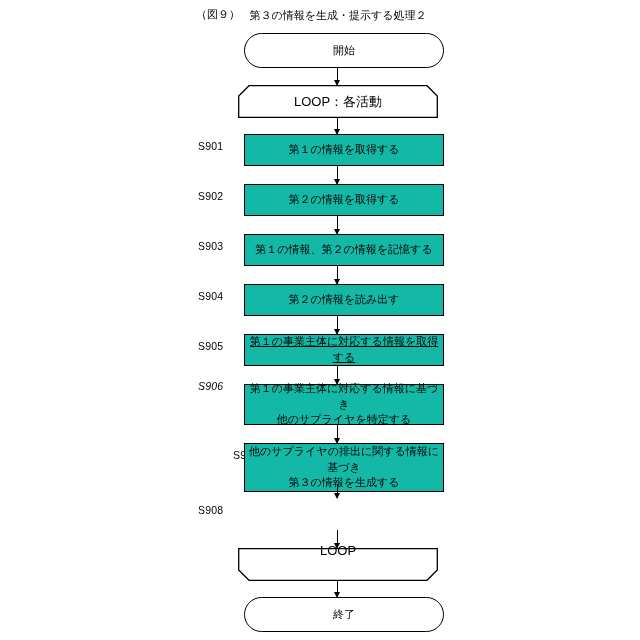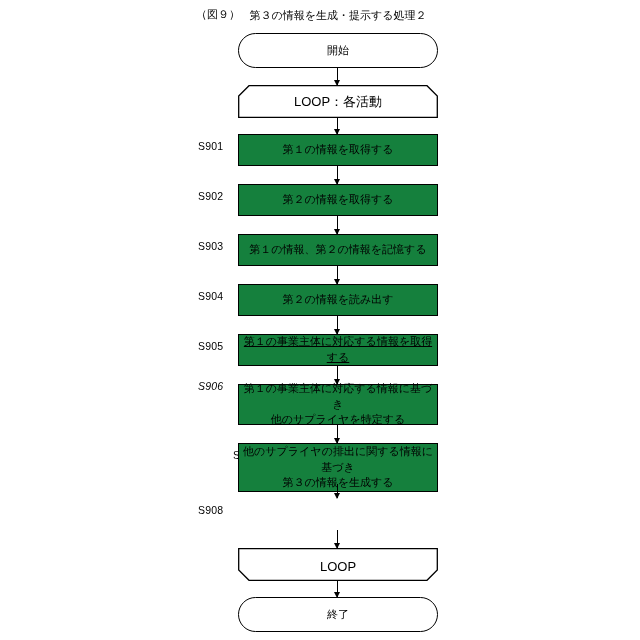--- a/index.html
+++ b/index.html
@@ -38,42 +38,42 @@
     top: 8px;
     width: 200px;
     text-align: center;
     font-size: 11px;
     white-space: nowrap;
   }
 
   
   .node {
     position: absolute;
-    left: 238px;
+    left: 244px;
     width: 200px;
     box-sizing: border-box;
     display: flex;
     align-items: center;
     justify-content: center;
     text-align: center;
     font-size: 11px;
     line-height: 1.45;
   }
 
   
   .terminator {
     border: 1.3px solid #000;
     border-radius: 999px;
     background: #fff;
   }
 
   
   .process {
     border: 1.3px solid #000;
-    background: #15803d;
+    background: #14b8a6;
   }
   
   .loop-shape {
     position: absolute;
     left: 238px;
     width: 200px;
     pointer-events: none;
   }
   .loop-shape svg { display: block; width: 100%; height: 100%; }
   .loop-label {
@@ -195,21 +195,21 @@
 
   <div class="step-code" style="left:198px; top:504px;">S908</div>
 
   <div class="arrow" style="top:530px; height:18px;"></div>
 
   <div class="loop-shape" style="top:548px; height:33px;">
     <svg viewBox="0 0 200 33" preserveAspectRatio="none">
       <path d="M0.7,0.7 L199.3,0.7 L199.3,22 L189,32.3 L11,32.3 L0.7,22 Z" fill="#ffffff" stroke="#000000" stroke-width="1.3" vector-effect="non-scaling-stroke"></path>
     </svg>
   </div>
-  <div class="loop-label" style="top:548px; height:37px;border-radius:15px;">
+  <div class="loop-label" style="top:532px; height:37px;border-radius:15px;">
     <span class="node-text">LOOP</span>
   </div>
 
   <div class="arrow" style="top:581px; height:16px;"></div>
 
   <div class="node terminator" style="top:597px; height:35px;">
     <span class="node-text">終了</span>
   </div>
 
 </div>

